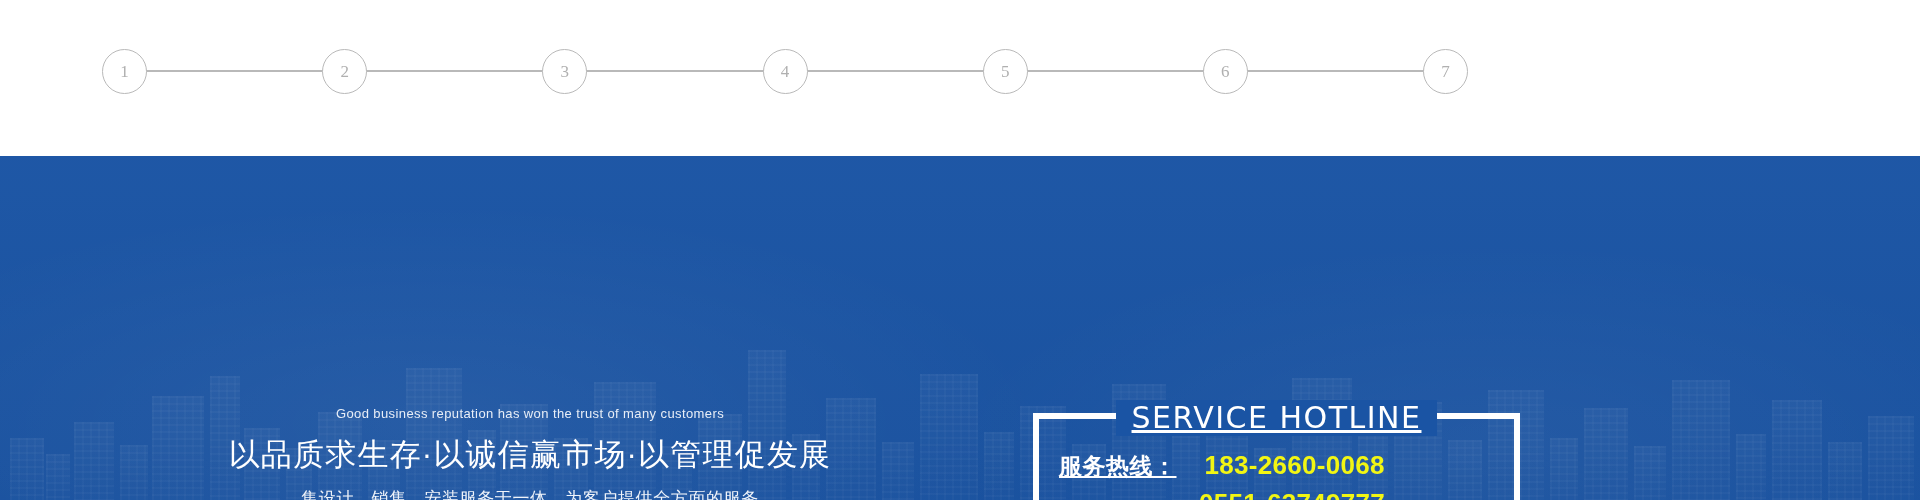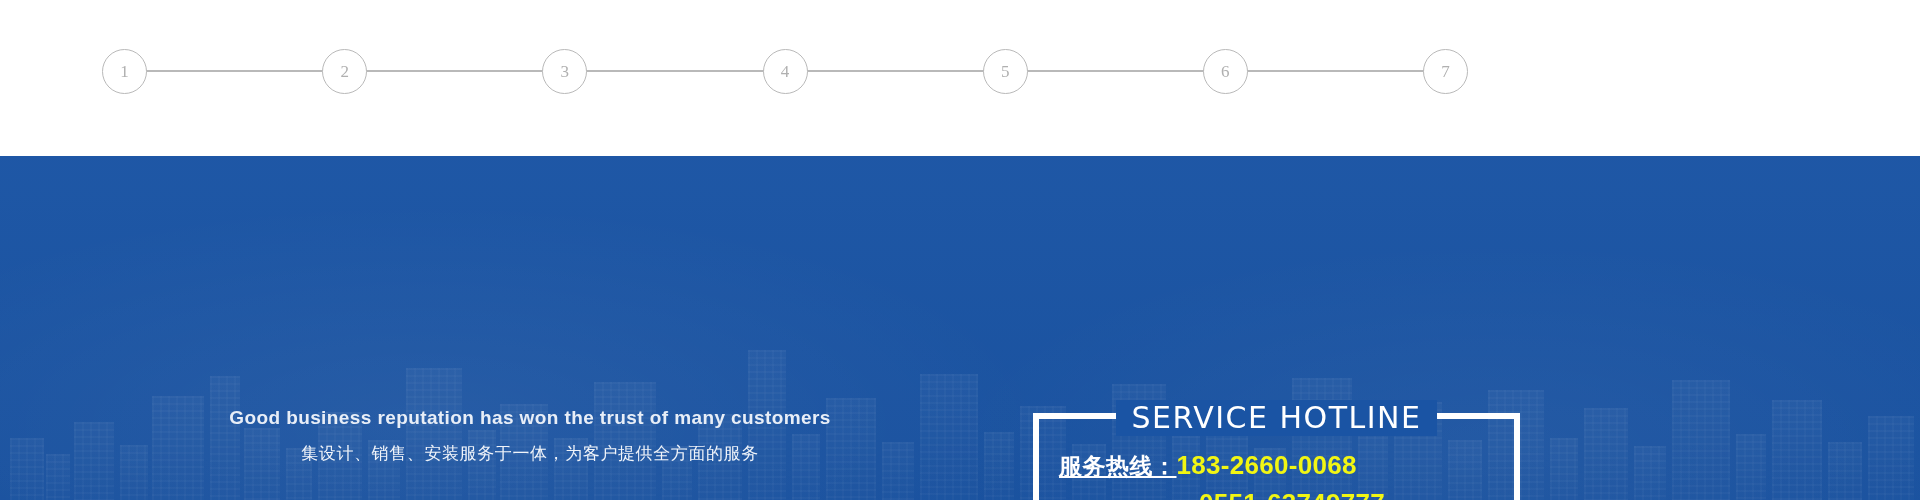--- a/index.html
+++ b/index.html
@@ -64,22 +64,22 @@
       repeating-linear-gradient(180deg, rgba(255,255,255,.06) 0 2px, rgba(0,0,0,0) 2px 7px),
       repeating-linear-gradient(90deg, rgba(255,255,255,.05) 0 2px, rgba(0,0,0,0) 2px 8px);
   }
 
   
   .tagline-block{
     position:absolute; left:180px; top:250px; width:700px;
     text-align:center;
   }
   .tagline-en{
-    font-size:19px; color:#e8eef7; letter-spacing:.4px;
-    line-height:1.3; white-space:nowrap; font-weight:700;
+    font-size:13px; color:#e8eef7; letter-spacing:.4px;
+    line-height:1.3; white-space:nowrap; font-weight:400;
   }
   .tagline-cn{
     font-size:31px; color:#ffffff; font-weight:400;
     letter-spacing:1.2px; line-height:1.35; margin-top:11px; white-space:nowrap;
   }
   .tagline-sub{
     font-size:17px; color:#f0f4fa; font-weight:400;
     letter-spacing:.6px; line-height:1.35; margin-top:12px; white-space:nowrap;
   }
 
@@ -87,34 +87,35 @@
   .hotline{
     position:absolute; left:1033px; top:257px; width:487px; height:121px;
     border:6px solid #ffffff;
   }
   .hotline-title{
     position:absolute; top:-19px; left:50%; transform:translateX(-50%);
     background:#1a54a4; padding:0 16px;
     font-size:30px; color:#ffffff; font-weight:400;
     letter-spacing:1.5px; line-height:36px; white-space:nowrap;
     font-family:"DejaVu Sans","Liberation Sans",sans-serif;
+    text-decoration:underline;
   }
   .hotline-rows{
     position:absolute; left:0; top:29px; width:100%;
     padding-left:20px;
   }
   .hot-row{ display:flex; align-items:baseline; white-space:nowrap; }
   .hot-label{
     font-size:23px; color:#ffffff; font-weight:700; letter-spacing:.5px;
     line-height:34px;
     text-decoration:underline;
   }
   .hot-num{
     font-size:26px; color:#f2f613; font-weight:700; letter-spacing:.3px;
-    line-height:34px; margin-left:0;
+    line-height:34px; margin-left:28px;
   }
   .hot-row.second{ padding-left:128px; margin-top:3px; }
   .hot-row.second .hot-num{ margin-left:12px; }
 </style>
 </head>
 <body>
 
 <div class="stepper-section">
   <div class="stepper">
 
@@ -199,20 +200,21 @@
     <div class="bldg" style="left:1736px;width:30px;height:66px;"></div>
     <div class="bldg" style="left:1772px;width:50px;height:100px;"></div>
     <div class="bldg" style="left:1828px;width:34px;height:58px;"></div>
     <div class="bldg" style="left:1868px;width:46px;height:84px;"></div>
   </div>
 
   <div class="banner-sheen"></div>
 
   <div class="tagline-block">
     <div class="tagline-en">Good business  reputation has  won  the  trust  of  many  customers</div>
+    <div class="tagline-cn">以品质求生存·以诚信赢市场·以管理促发展</div>
     <div class="tagline-sub">集设计、销售、安装服务于一体，为客户提供全方面的服务</div>
   </div>
 
   <div class="hotline">
     <div class="hotline-title">SERVICE  HOTLINE</div>
     <div class="hotline-rows">
       <div class="hot-row">
         <span class="hot-label">服务热线：</span>
         <span class="hot-num">183-2660-0068</span>
       </div>

